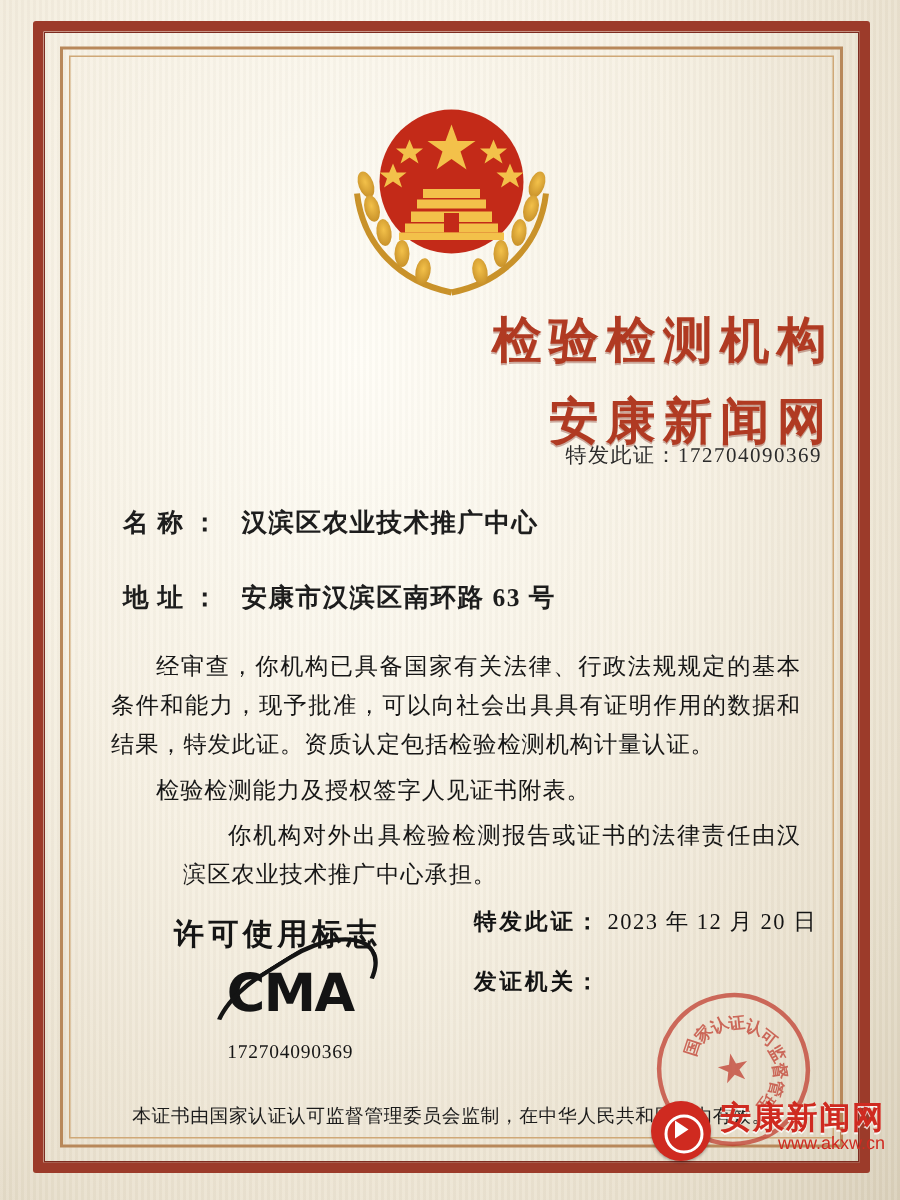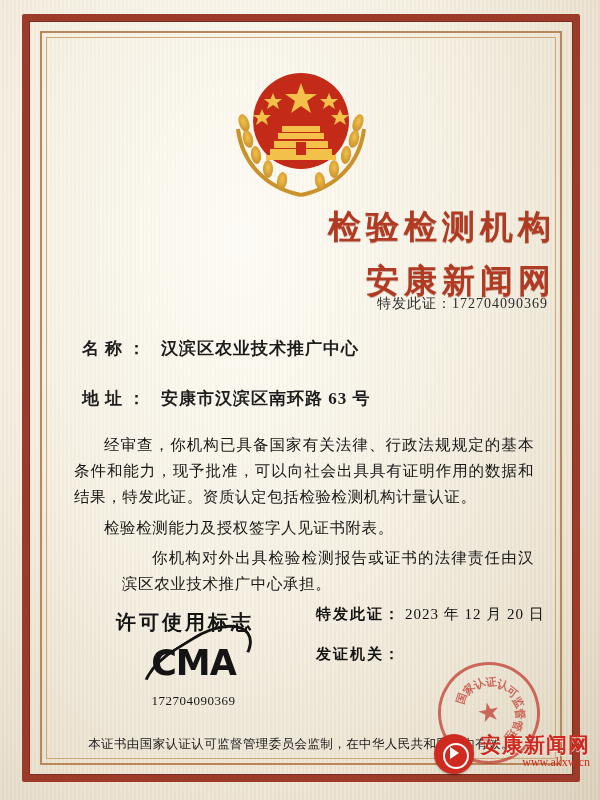--- a/index.html
+++ b/index.html
@@ -154,21 +154,21 @@
     content:"";position:absolute;left:16px;top:13px;width:0;height:0;
     border-left:9px solid #fff;border-top:6px solid transparent;border-bottom:6px solid transparent;
   }
   .wm-text{line-height:1.05;}
   .wm-name{
     font-size:21px;font-weight:bold;color:#cf2a20;letter-spacing:1px;
     text-shadow:0 1px 0 rgba(255,255,255,.8);
     font-family:"DejaVu Serif","Liberation Serif",serif;
   }
   .wm-url{
-    font-size:12px;color:#cf2a20;font-family:Liberation Serif, serif;
+    font-size:12px;color:#cf2a20;font-family:Liberation Sans, sans-serif;
     text-align:right;
   }
 </style>
 </head>
 <body>
 
 <div class="page">
 
   <div class="border-outer"></div>
   <div class="border-inner"></div>

